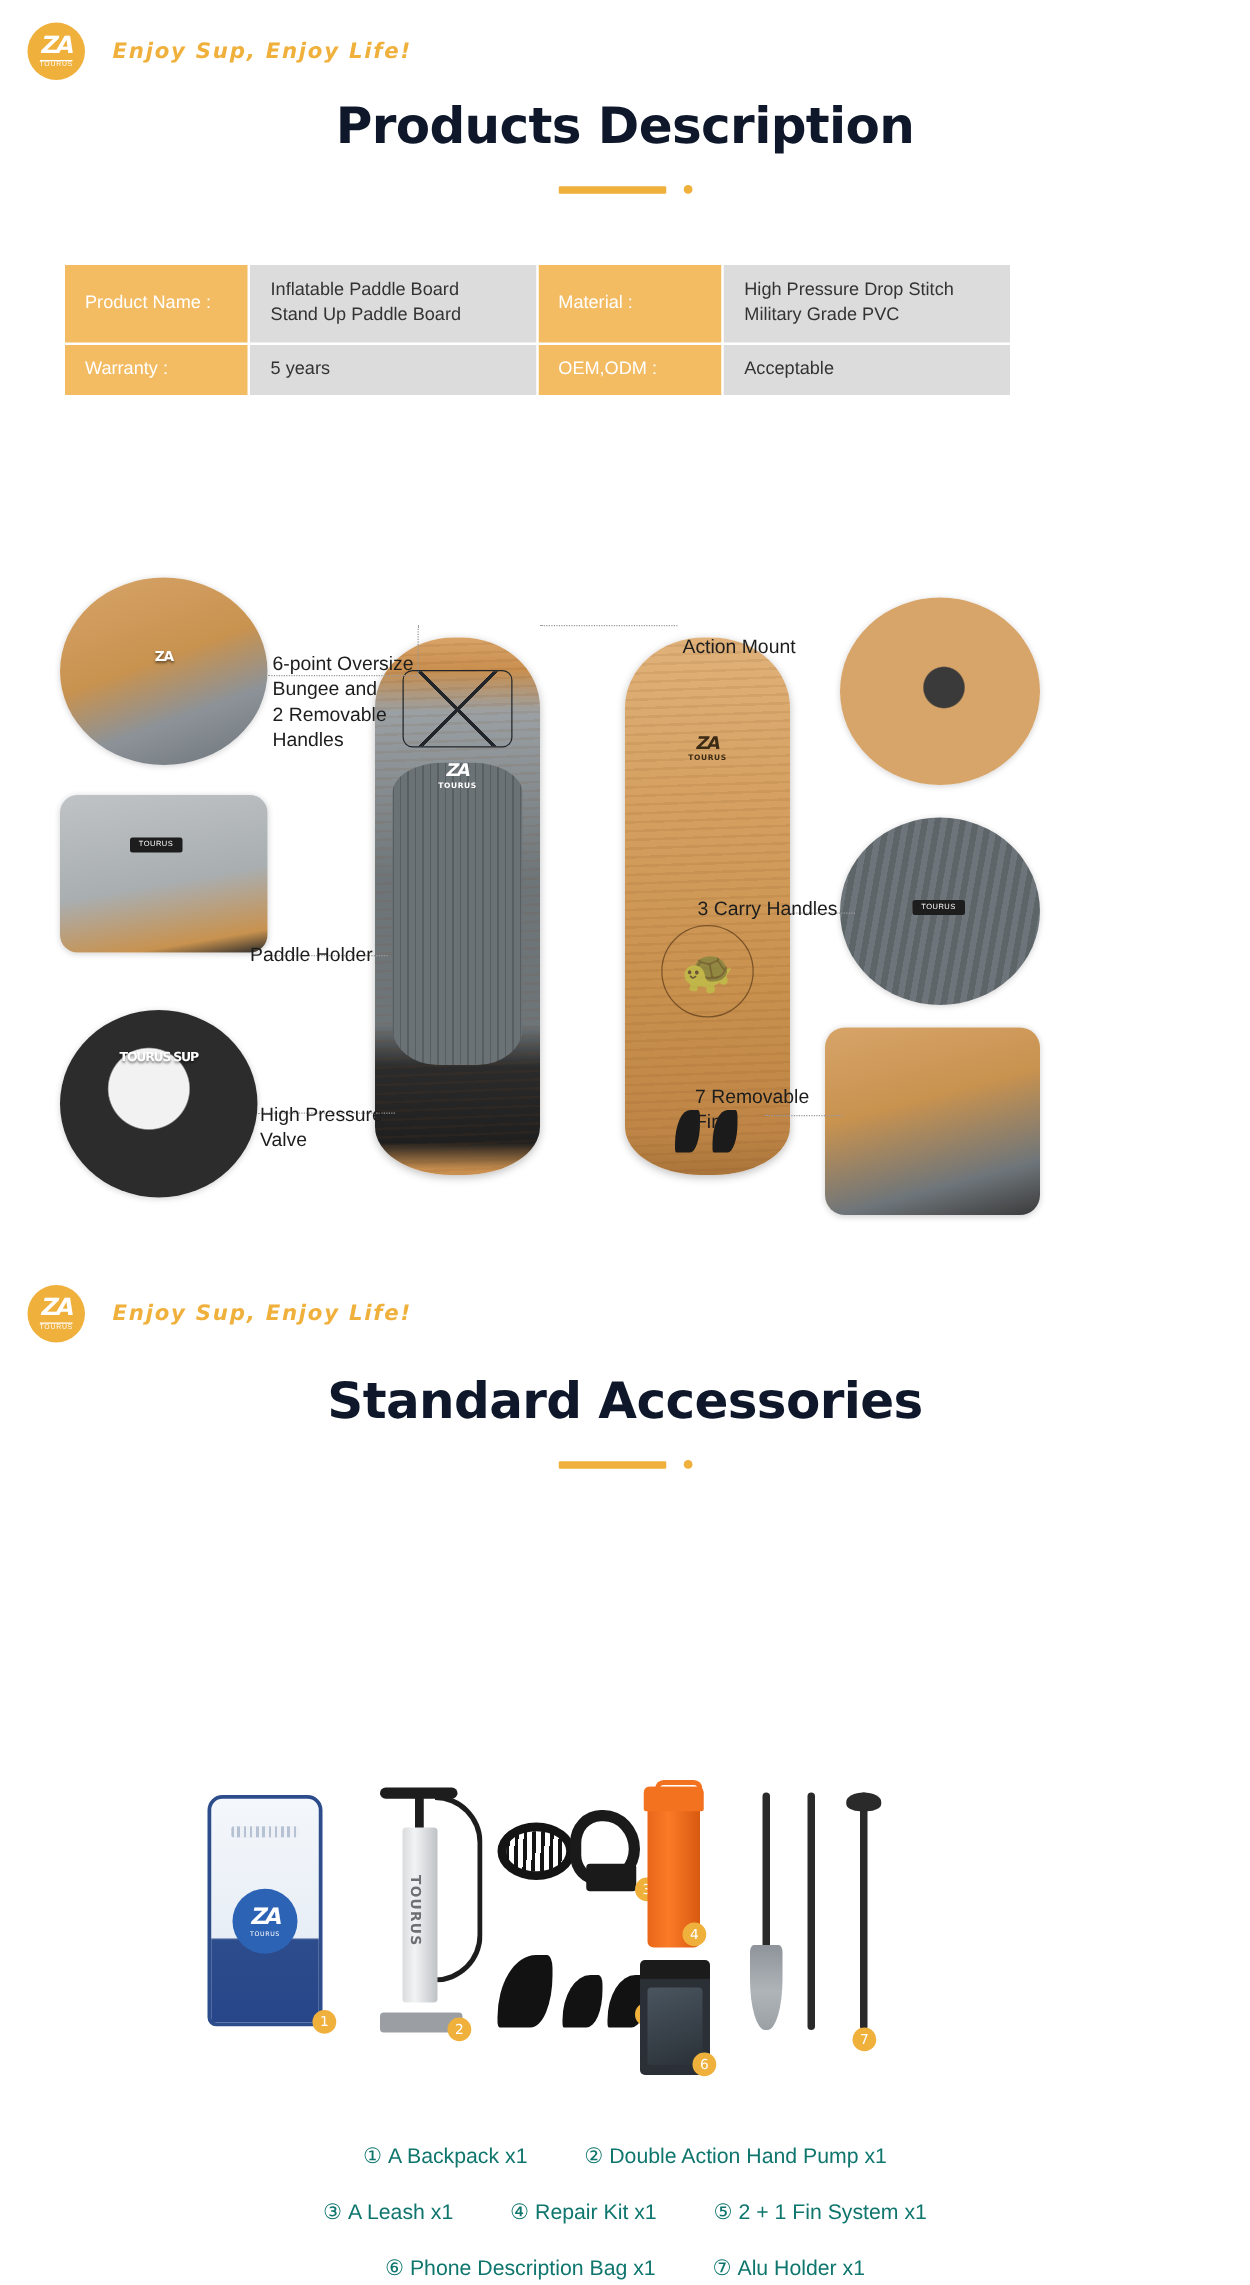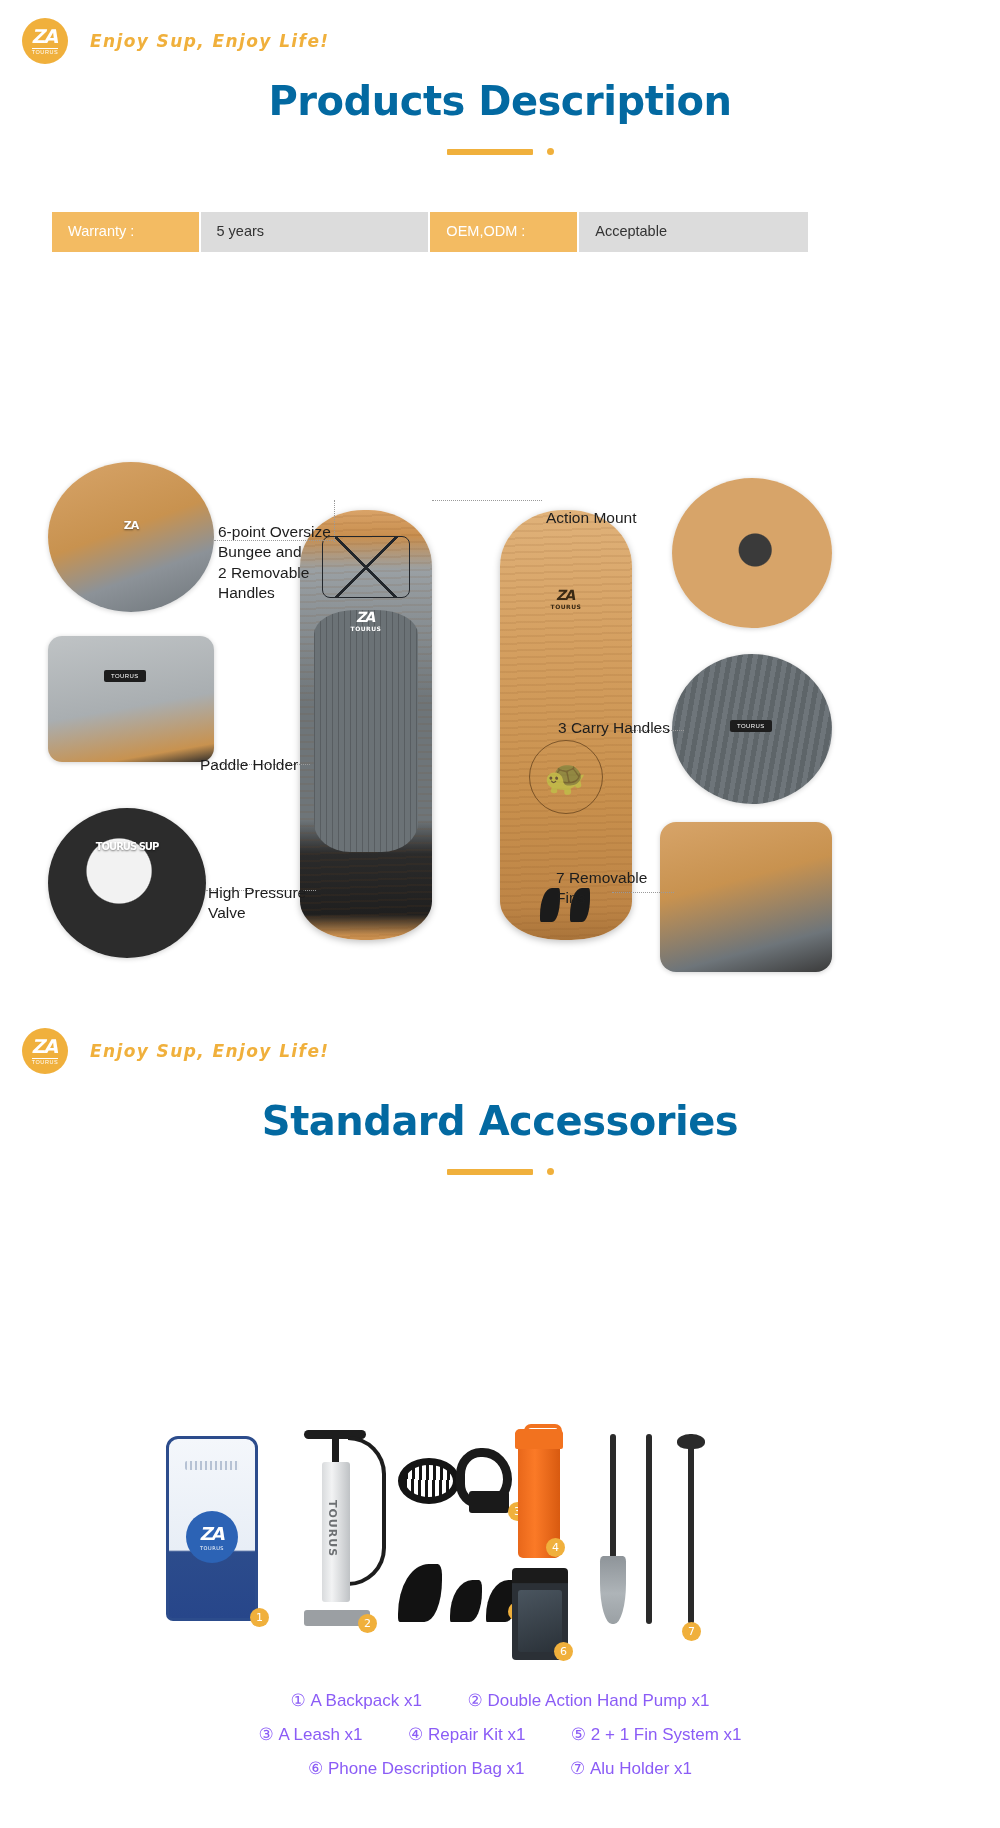--- a/index.html
+++ b/index.html
@@ -57,21 +57,21 @@
     font-weight: bold;
     letter-spacing: 1.4px;
     font-family: "DejaVu Sans", sans-serif;
   }
 
   
   .section-title {
     position: absolute;
     width: 100%;
     text-align: center;
-    color: #0369a1;
+    color: #0f172a;
     font-size: 40px;
     font-weight: bold;
     font-family: "DejaVu Sans", sans-serif;
     letter-spacing: -0.5px;
   }
   .title-rule {
     position: absolute;
     width: 100%;
     display: flex;
     align-items: center;
@@ -343,21 +343,21 @@
     border-radius: 12% 12% 46% 46% / 8% 8% 60% 60%;
   }
   .pole { width:6px; height:190px; background:#2a2a2a; border-radius:3px; position:relative; }
   .pole.grip::before {
     content:""; position:absolute; left:-11px; top:0; width:28px; height:15px;
     background:#2a2a2a; border-radius:50% 50% 40% 40%;
   }
 
   
   .captions { position:absolute; left:0; top:1690px; width:1000px; text-align:center; }
-  .cap-line { font-size: 17px; color:#8b5cf6; margin-bottom: 13px; }
+  .cap-line { font-size: 17px; color:#0f766e; margin-bottom: 13px; margin-top: 24px; }
   .cap-line span { display:inline-block; }
   .cap-gap { display:inline-block; width: 36px; }
 </style>
 </head>
 <body>
 
 <div class="brand-bar top">
   <div class="logo-badge">
     <span class="mark">ZA</span>
     <span class="wordmark">TOURUS</span>
@@ -366,20 +366,28 @@
 </div>
 
 <div class="section-title" style="top:78px">Products Description</div>
 <div class="title-rule" style="top:148px">
   <span class="bar"></span>
   <span class="dot"></span>
 </div>
 
 <table class="spec-table">
   <tbody>
+      <tr class="tall">
+    <td class="k">Product Name :</td>
+    <td class="v" style="white-space:pre-line">Inflatable Paddle Board
+Stand Up Paddle Board</td>
+    <td class="k">Material :</td>
+    <td class="v" style="white-space:pre-line">High Pressure Drop Stitch
+Military Grade PVC</td>
+  </tr>
   <tr class="norm">
     <td class="k">Warranty :</td>
     <td class="v">5 years</td>
     <td class="k">OEM,ODM :</td>
     <td class="v">Acceptable</td>
   </tr>
 </tbody>
   </table>
 
 <div class="diagram">

